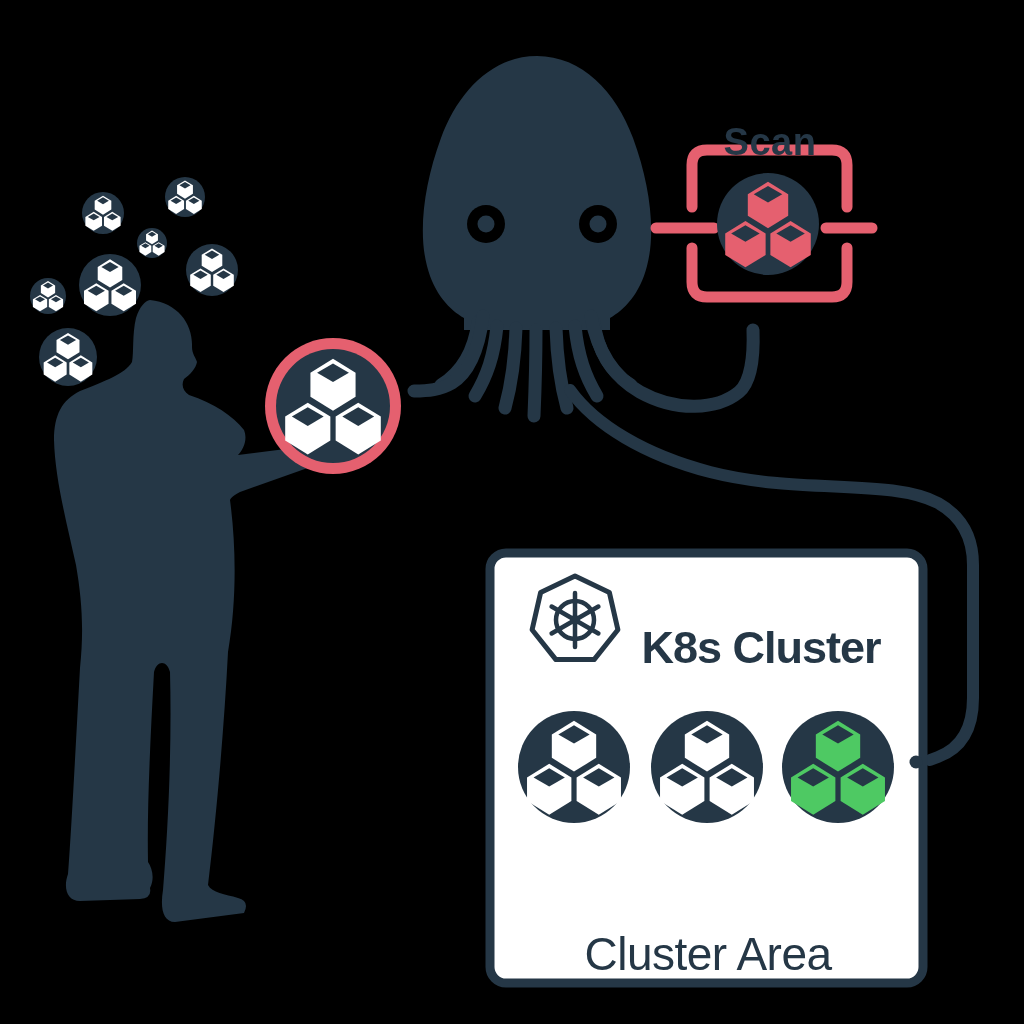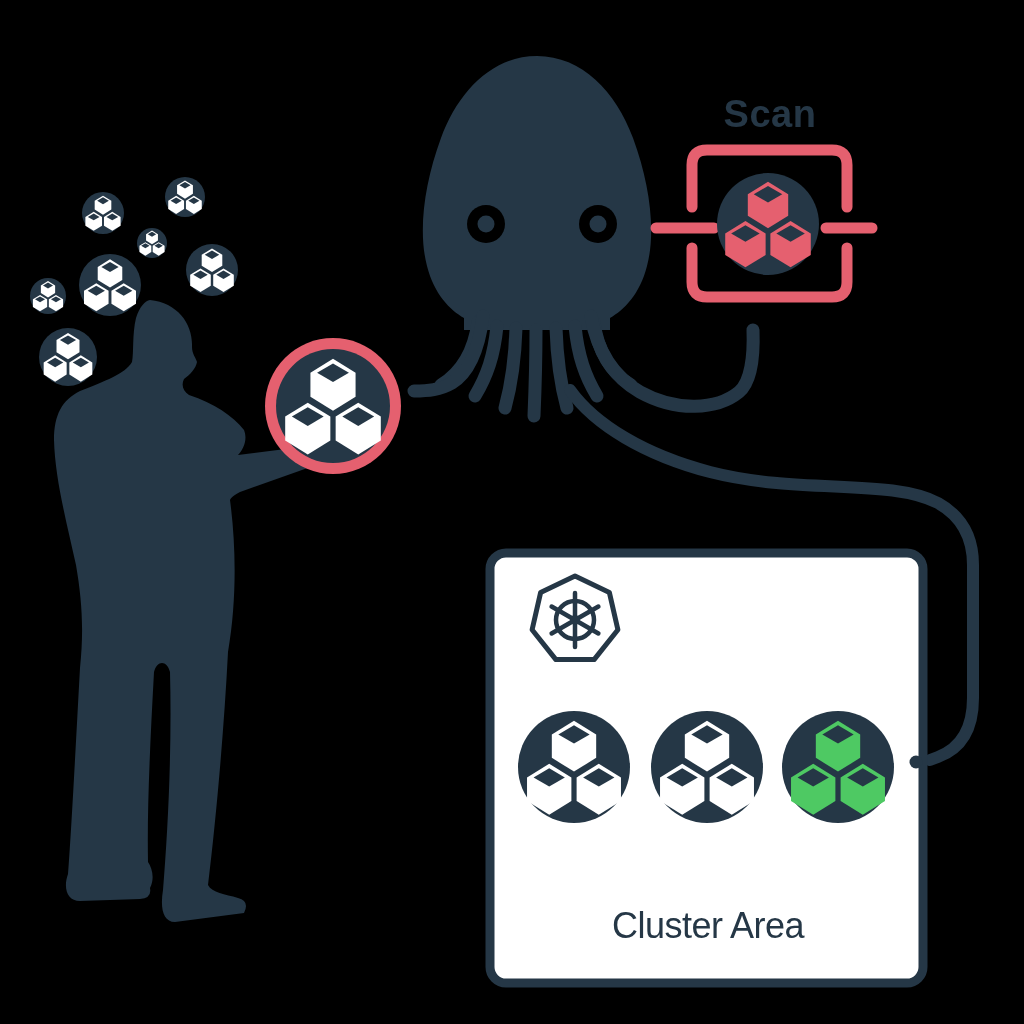--- a/index.html
+++ b/index.html
@@ -11,26 +11,26 @@
   }
   html,body{margin:0;padding:0;background:var(--background);}
   .stage{
     position:relative;width:1024px;height:1024px;overflow:hidden;
     background:var(--background);
     font-family:"Liberation Sans",sans-serif;
   }
   .stage svg{position:absolute;left:0;top:0;width:1024px;height:1024px;display:block;}
   .label{
     position:absolute;transform:translate(-50%,-50%);
-    white-space:nowrap;color:var(--navy);font-weight:bold;
+    white-space:nowrap;color:var(--navy);font-weight:bold;margin-top:28px;
   }
   .scan-label{left:770px;top:114px;font-size:38px;letter-spacing:0.5px;}
   .box-title{left:761px;top:620px;font-size:45px;letter-spacing:-1px;}
   .registered{left:708px;top:876px;font-size:40px;color:var(--green);letter-spacing:0px;}
-  .area{left:708px;top:926px;font-size:36px;font-weight:400;letter-spacing:-0.5px;}
+  .area{left:708px;top:926px;font-size:46px;font-weight:400;letter-spacing:-0.5px;}
 </style>
 </head>
 <body>
 
 <div class="stage">
 
   <svg id="art" viewBox="0 0 1024 1024" aria-hidden="true">
     <defs>
       <symbol id="cubes" viewBox="-100 -100 200 200" overflow="visible">
         <g>
@@ -190,14 +190,15 @@
           <use href="#cubes" x="181.71" y="241.83030000000002" width="60.58" height="60.58" fill="var(--white)"></use>
         </g>
         <g>
           <circle cx="68" cy="357" r="29" fill="var(--navy)"></circle>
           <use href="#cubes" x="34.214999999999996" y="325.57995" width="67.57000000000001" height="67.57000000000001" fill="var(--white)"></use>
         </g>
       </g>
   </svg>
 
   <div class="label scan-label">Scan</div>
+  <div class="label box-title">K8s Cluster</div>
   <div class="label area">Cluster Area</div>
 </div>
 
 </body></html>

